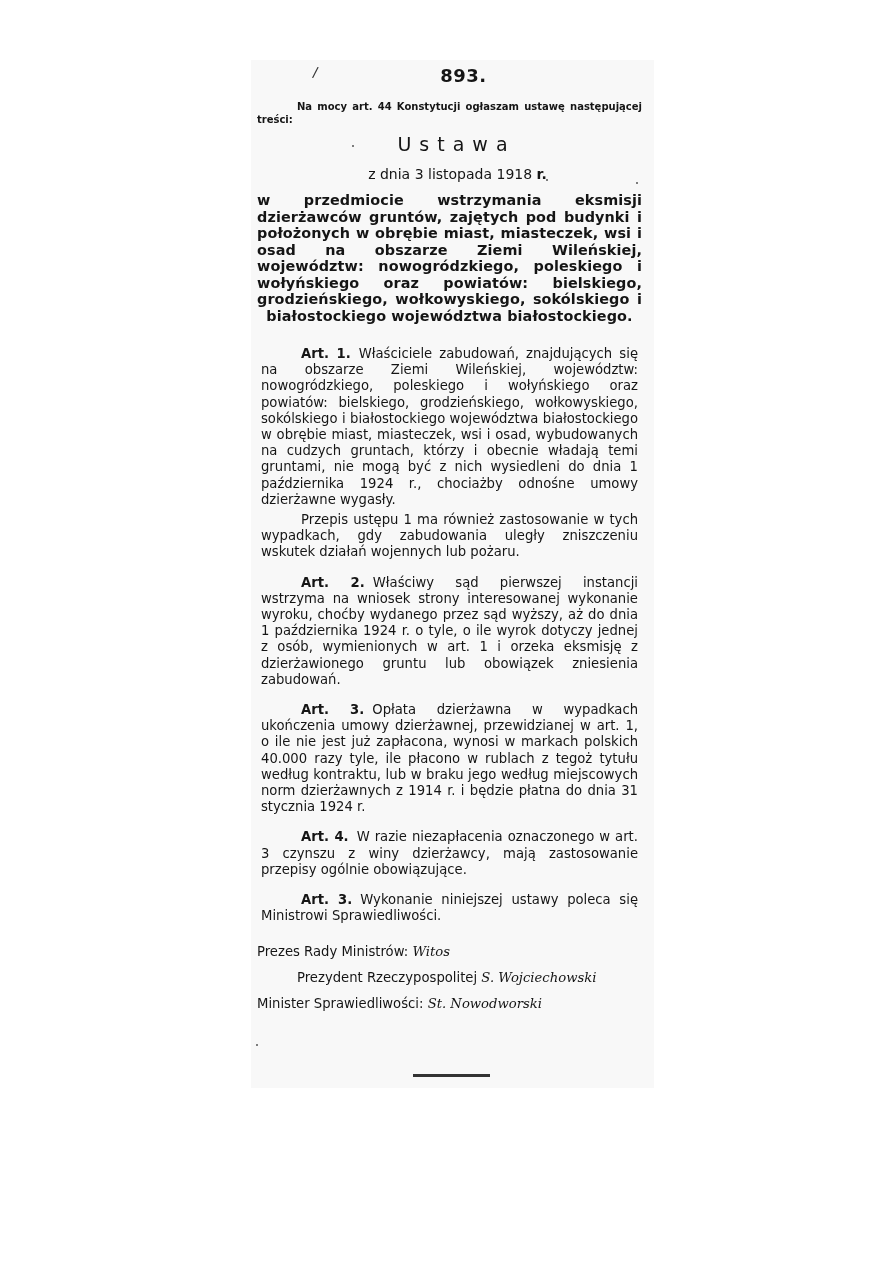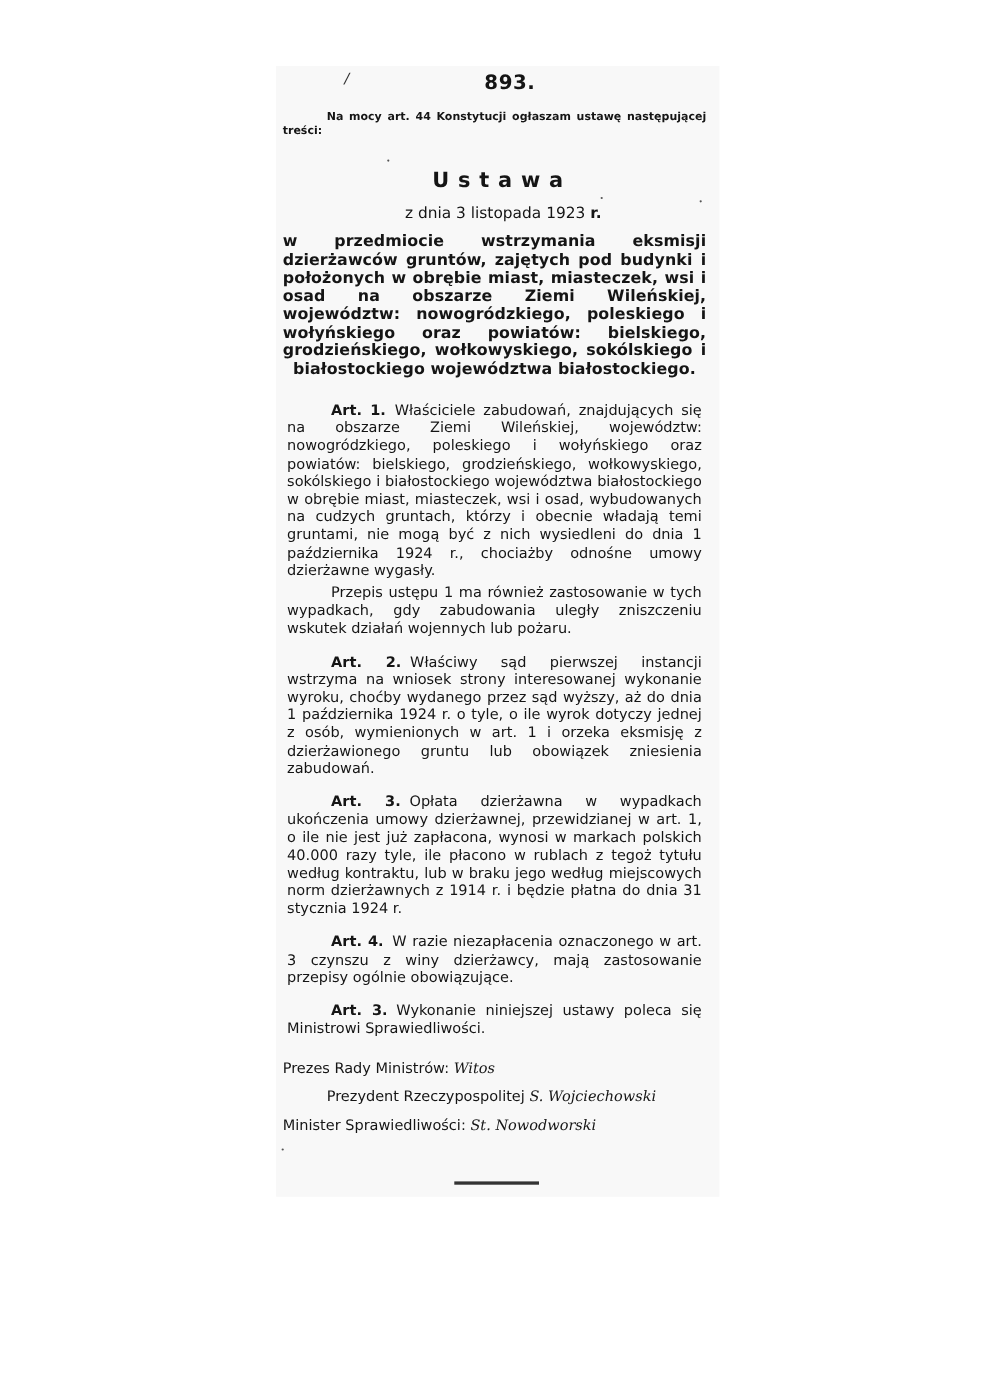--- a/index.html
+++ b/index.html
@@ -48,24 +48,24 @@
     }
     .preamble {
       margin-top: 10px;
       font-size: 10px;
       font-weight: bold;
       line-height: 13px;
       text-align: justify;
       text-indent: 40px;
     }
     .act-title {
-      margin-top: 24px;
+      margin-top: 4px;
       text-align: center;
       font-size: 19px;
-      font-weight: bold;
+      font-weight: normal;
       letter-spacing: 8px;
       height: 28px;
       line-height: 28px;
       padding-left: 14px;
     }
     .act-date {
       margin-top: 4px;
       text-align: center;
       font-size: 14px;
       height: 24px;
@@ -133,21 +133,21 @@
 
 <div class="page">
 
   <div class="page-number">893.</div>
 
   <div class="preamble">Na mocy art. 44 Konstytucji ogłaszam ustawę następującej treści:</div>
 
   <div class="act-title">Ustawa</div>
 
   <div class="act-date">
-    <span>z dnia 3 listopada 1923</span>
+    <span>z dnia 3 listopada 1918</span>
     <span class="r">r.</span>
   </div>
 
   <div class="subject">w przedmiocie wstrzymania eksmisji dzierżawców gruntów, zajętych pod budynki i położonych w obrębie miast, miasteczek, wsi i osad na obszarze Ziemi Wileńskiej, województw: nowogródzkiego, poleskiego i wołyńskiego oraz powiatów: bielskiego, grodzieńskiego, wołkowyskiego, sokólskiego i białostockiego województwa białostockiego.</div>
 
   <div class="article first-article">
     <p><span class="art-label">Art. 1.</span><span>Właściciele zabudowań, znajdujących się na obszarze Ziemi Wileńskiej, województw: nowogródzkiego, poleskiego i wołyńskiego oraz powiatów: bielskiego, grodzieńskiego, wołkowyskiego, sokólskiego i białostockiego województwa białostockiego w obrębie miast, miasteczek, wsi i osad, wybudowanych na cudzych gruntach, którzy i obecnie władają temi gruntami, nie mogą być z nich wysiedleni do dnia 1 października 1924 r., chociażby odnośne umowy dzierżawne wygasły.</span></p>
     <p><span>Przepis ustępu 1 ma również zastosowanie w tych wypadkach, gdy zabudowania uległy zniszczeniu wskutek działań wojennych lub pożaru.</span></p>
   </div>
 

